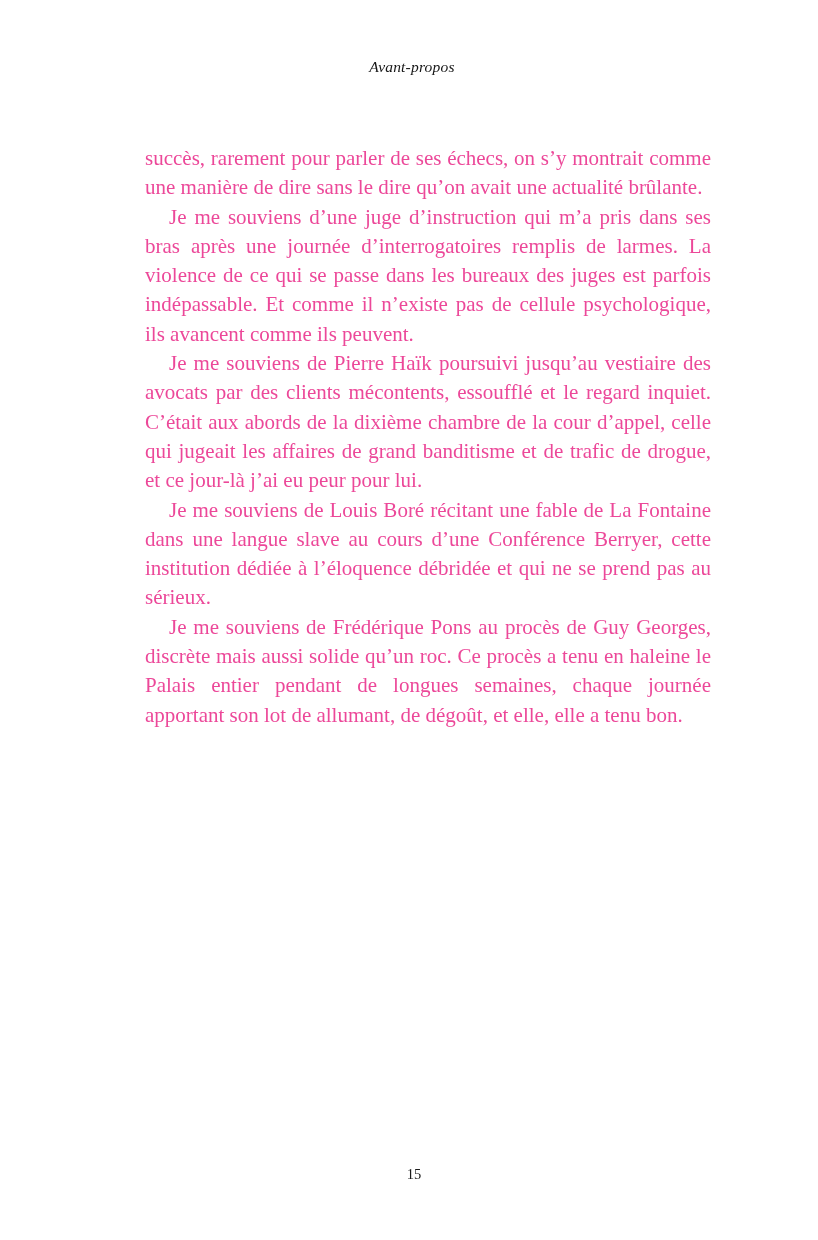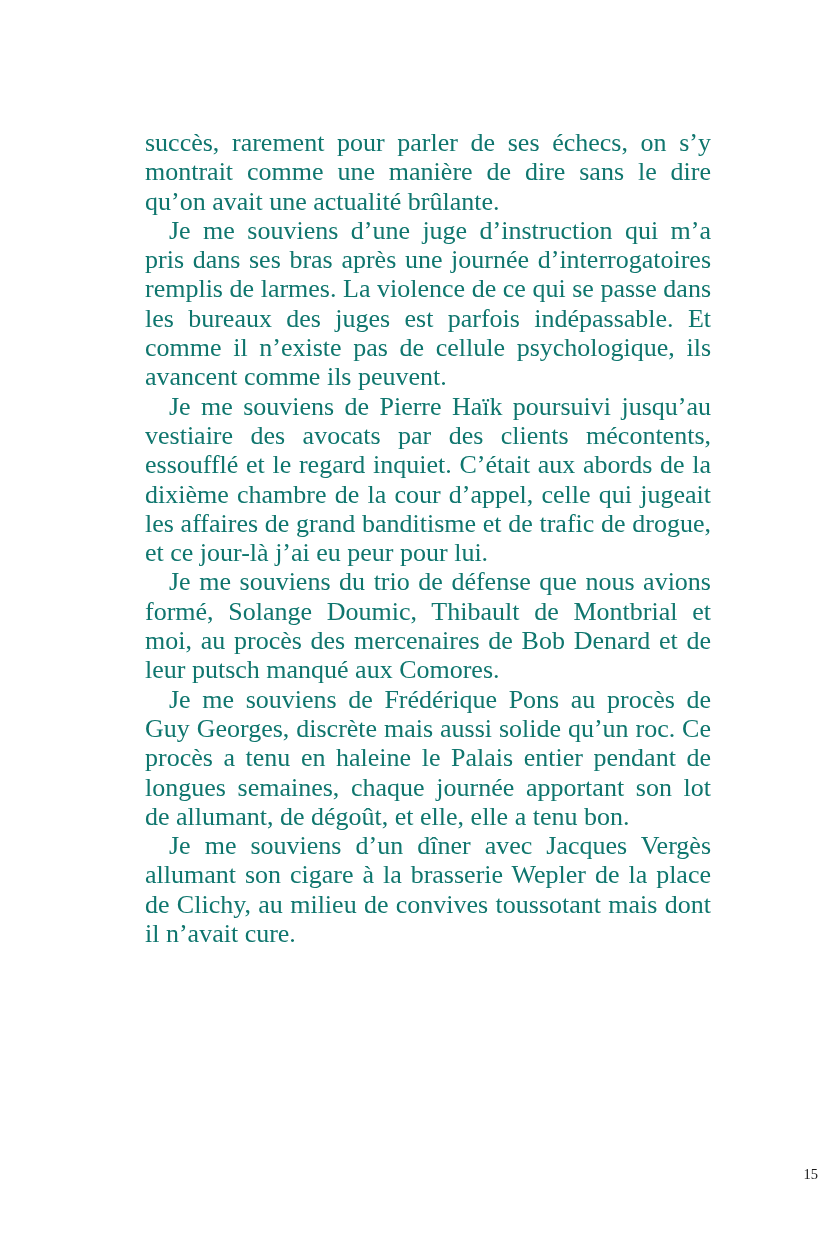--- a/index.html
+++ b/index.html
@@ -26,68 +26,70 @@
     font-size: 15.5px;
     letter-spacing: 0.2px;
     color: #161616;
   }
   .running-head .rh-inner {
     display: inline-block;
     margin-left: 6px;
   }
   .textblock {
     position: absolute;
-    top: 128px;
+    top: 144px;
     left: 145px;
     width: 566px;
     text-align: justify;
     text-justify: inter-word;
-    font-size: 26px;
+    font-size: 21px;
     line-height: 29.3px;
-    color: #0f766e;
+    color: #ec4899;
     -webkit-font-smoothing: antialiased;
   }
   .textblock p {
     margin: 0;
     padding: 0;
     text-indent: 0;
   }
   .textblock p.indent {
     text-indent: 24px;
   }
   
   .textblock p { text-align: justify; }
   .textblock p:last-child { margin-bottom: 0; }
 
   .folio {
     position: absolute;
     top: 1166px;
     left: 0;
     width: 818px;
-    text-align: right;
+    text-align: center;
     font-size: 14.5px;
     color: #1a1a1a;
   }
   .folio .folio-inner {
     display: inline-block;
     margin-left: 10px;
   }
 </style>
 </head>
 <body>
 
 <div class="page">
 
+  <div class="running-head">
+    <span class="rh-inner">Avant-propos</span>
+  </div>
 
   <div class="textblock">
     <p>succès, rarement pour parler de ses échecs, on s’y montrait comme une manière de dire sans le dire qu’on avait une actualité brûlante.</p>
     <p class="indent">Je me souviens d’une juge d’instruction qui m’a pris dans ses bras après une journée d’interrogatoires remplis de larmes. La violence de ce qui se passe dans les bureaux des juges est parfois indépassable. Et comme il n’existe pas de cellule psychologique, ils avancent comme ils peuvent.</p>
     <p class="indent">Je me souviens de Pierre Haïk poursuivi jusqu’au vestiaire des avocats par des clients mécontents, essoufflé et le regard inquiet. C’était aux abords de la dixième chambre de la cour d’appel, celle qui jugeait les affaires de grand banditisme et de trafic de drogue, et ce jour-là j’ai eu peur pour lui.</p>
-    <p class="indent">Je me souviens du trio de défense que nous avions formé, Solange Doumic, Thibault de Montbrial et moi, au procès des mercenaires de Bob Denard et de leur putsch manqué aux Comores.</p>
+    <p class="indent">Je me souviens de Louis Boré récitant une fable de La Fontaine dans une langue slave au cours d’une Conférence Berryer, cette institution dédiée à l’éloquence débridée et qui ne se prend pas au sérieux.</p>
     <p class="indent">Je me souviens de Frédérique Pons au procès de Guy Georges, discrète mais aussi solide qu’un roc. Ce procès a tenu en haleine le Palais entier pendant de longues semaines, chaque journée apportant son lot de allumant, de dégoût, et elle, elle a tenu bon.</p>
-    <p class="indent">Je me souviens d’un dîner avec Jacques Vergès allumant son cigare à la brasserie Wepler de la place de Clichy, au milieu de convives toussotant mais dont il n’avait cure.</p>
   </div>
 
   <div class="folio">
     <span class="folio-inner">15</span>
   </div>
 
 </div>
 
 </body></html>

